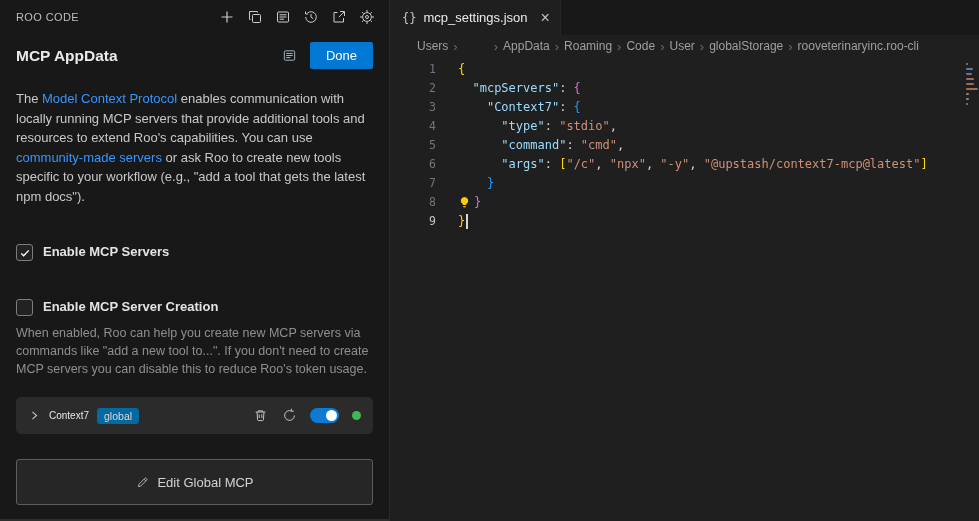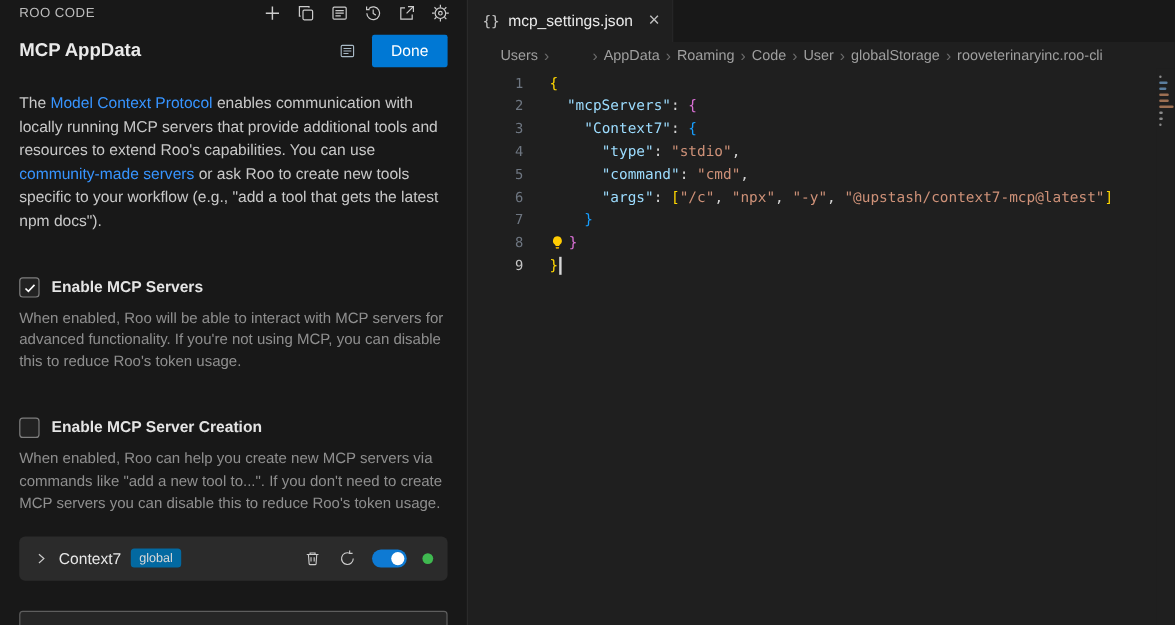--- a/index.html
+++ b/index.html
@@ -50,21 +50,21 @@
   .checkbox svg { display: none; }
   .checkbox.checked svg { display: block; }
   .check-label { font-size: 13px; font-weight: 600; color: #e4e4e4; }
   .desc { font-size: 12.5px; line-height: 1.45; color: #8f8f8f; margin-top: 8px; }
 
   .server-row {
     margin-top: 19px; background: #2b2b2b; border-radius: 5px; height: 37px;
     display: flex; align-items: center; gap: 8px; padding: 0 12px;
   }
   .chevron { color: #c8c8c8; display: inline-flex; cursor: pointer; }
-  .server-name { font-size: 13px; color: #e6e6e6; }
+  .server-name { font-size: 10px; color: #e6e6e6; }
   .badge {
     background: #0369a1; color: #d8d8d8; font-size: 10.5px;
     padding: 2px 7px; border-radius: 3px;
   }
   .spacer { flex: 1; }
   .row-icon { color: #cccccc; }
   .toggle {
     width: 29px; height: 15px; border-radius: 8px; background: #4a4a4a;
     position: relative; cursor: pointer; margin: 0 2px;
   }
@@ -189,21 +189,20 @@
       <p class="intro"><span>The </span><a class="link">Model Context Protocol</a><span> enables communication with locally running MCP servers that provide additional tools and resources to extend Roo's capabilities. You can use </span><a class="link">community-made servers</a><span> or ask Roo to create new tools specific to your workflow (e.g., "add a tool that gets the latest npm docs").</span></p>
 
       <div class="check-row">
         <span class="checkbox checked">
           <svg width="12" height="12" viewBox="0 0 16 16" fill="none">
               <path d="M3 8.5l3.2 3.2L13 4.5" stroke="#ffffff" stroke-width="1.8"></path>
             </svg>
         </span>
         <span class="check-label">Enable MCP Servers</span>
       </div>
-      <p class="desc">When enabled, Roo will be able to interact with MCP servers for advanced functionality. If you're not using MCP, you can disable this to reduce Roo's token usage.</p>
 
       <div class="check-row">
         <span class="checkbox">
           
         </span>
         <span class="check-label">Enable MCP Server Creation</span>
       </div>
       <p class="desc">When enabled, Roo can help you create new MCP servers via commands like "add a new tool to...". If you don't need to create MCP servers you can disable this to reduce Roo's token usage.</p>
 
       <div class="server-row">

